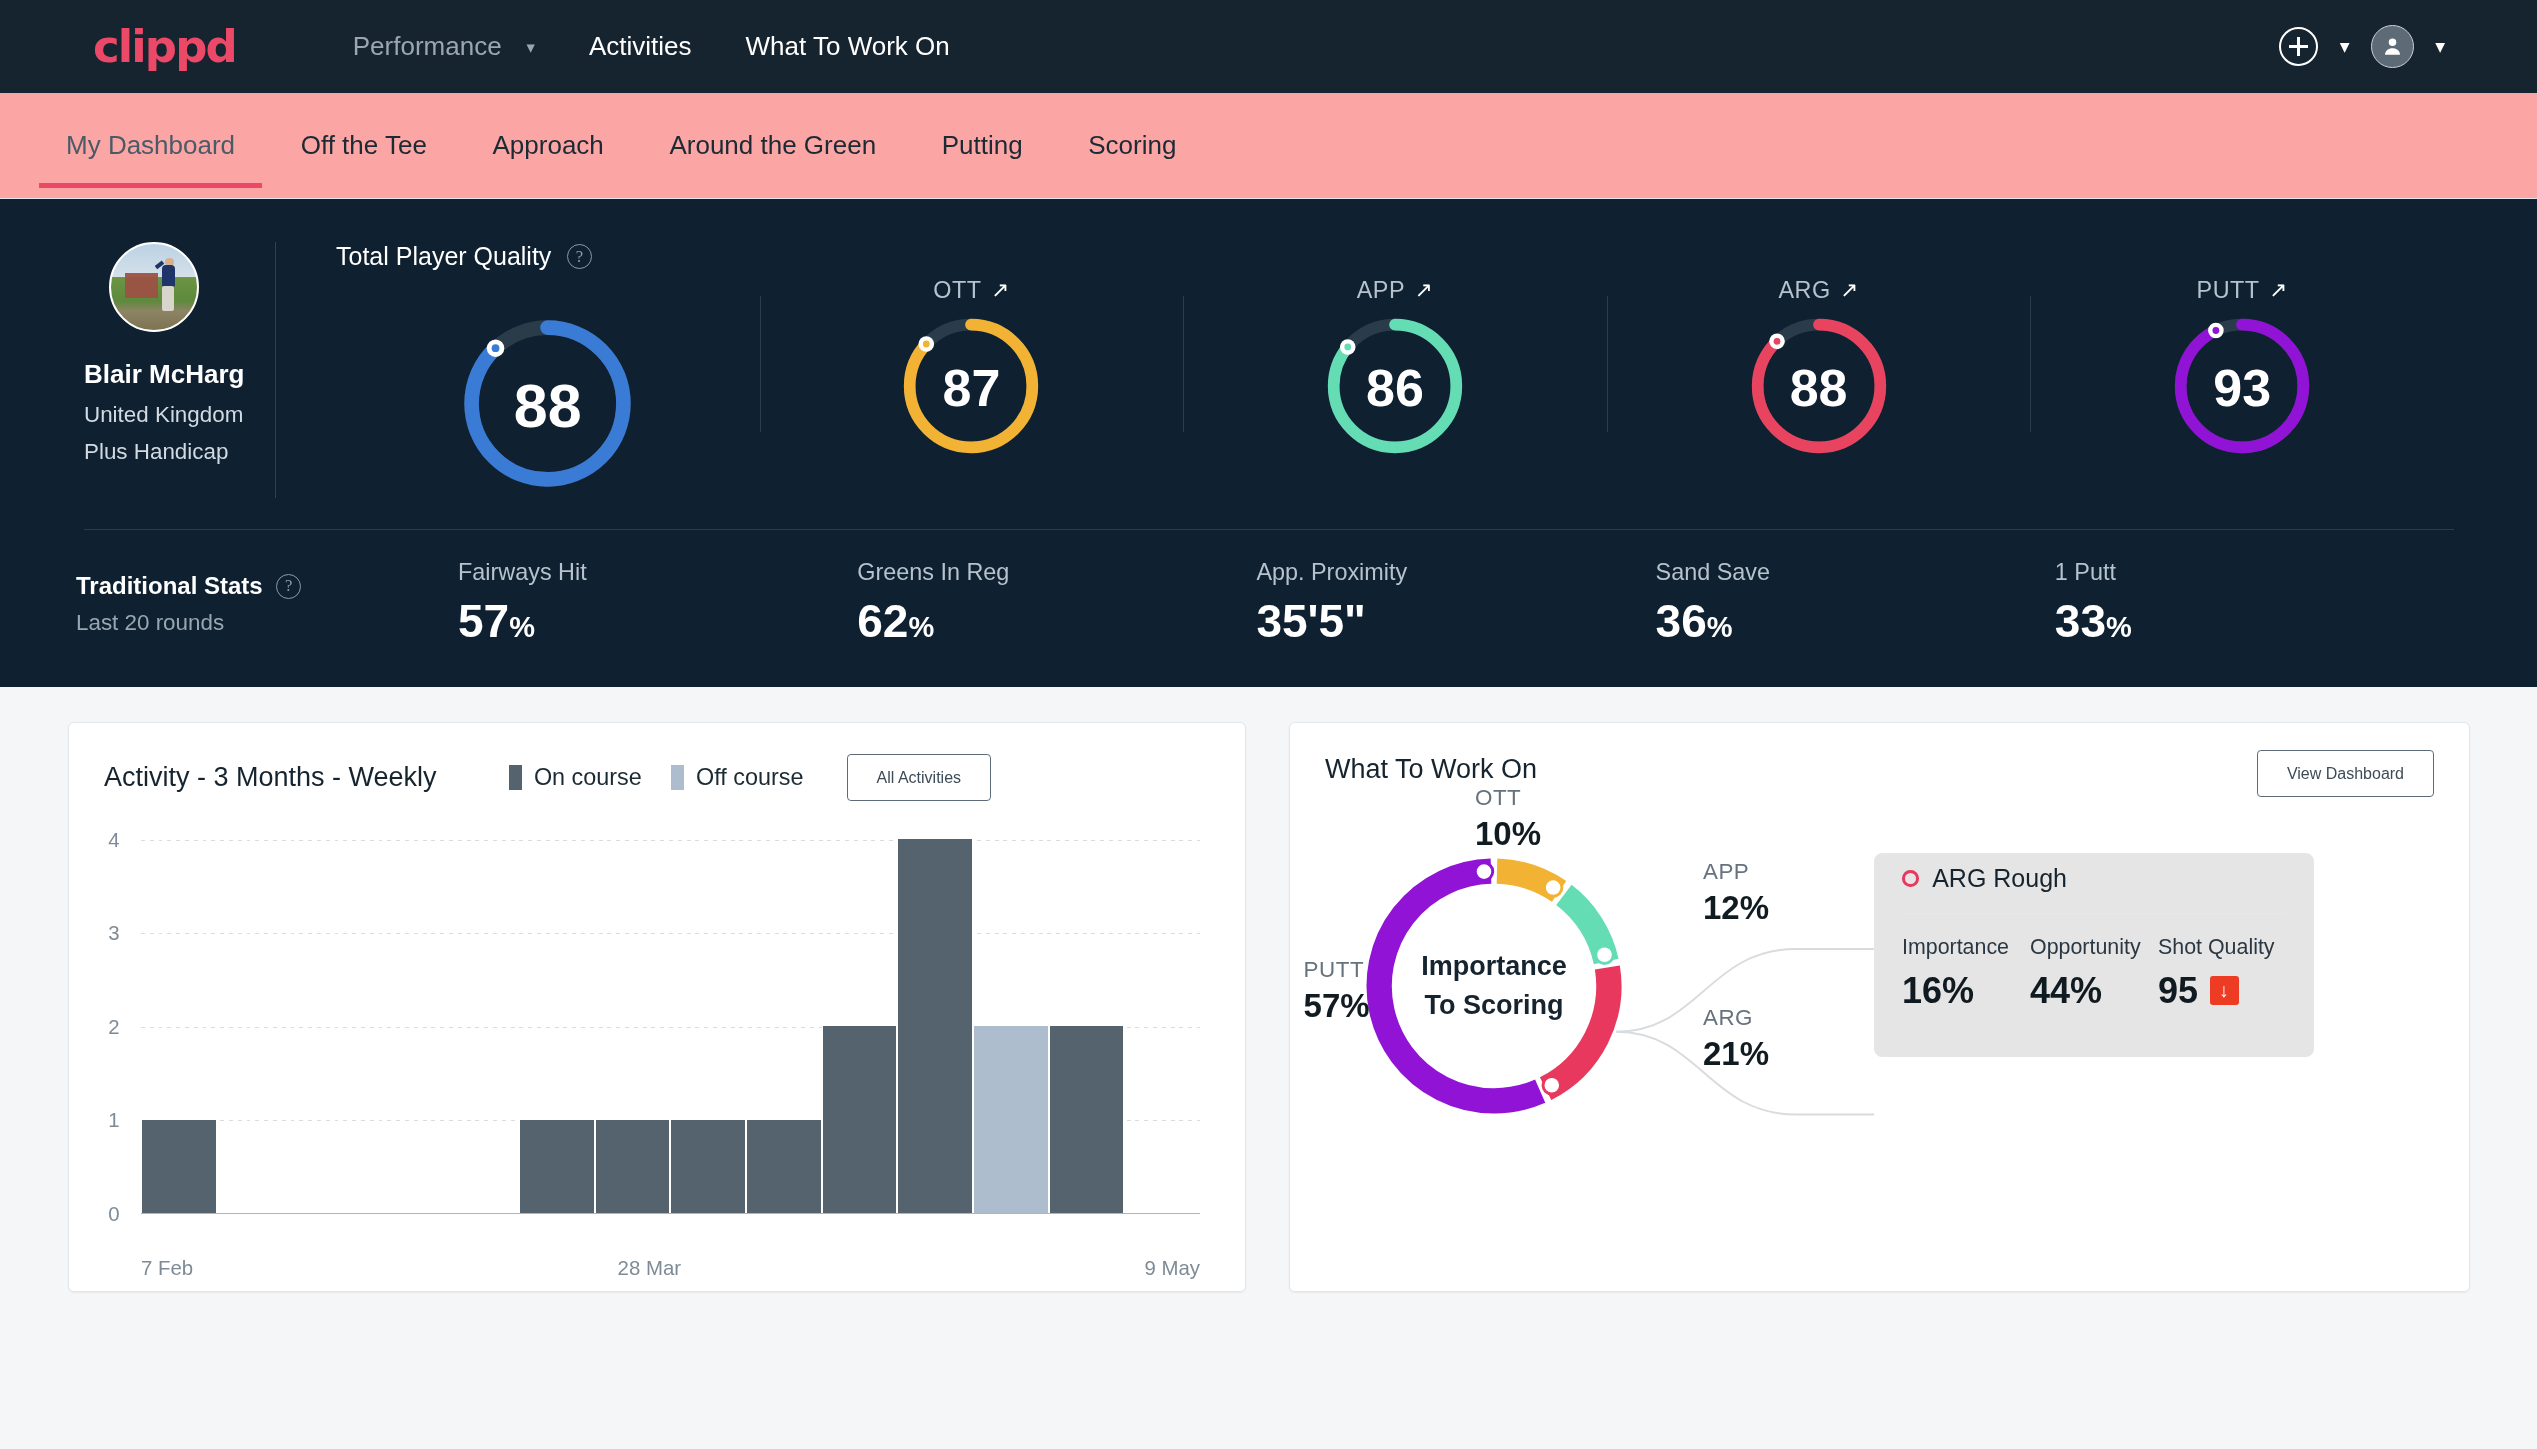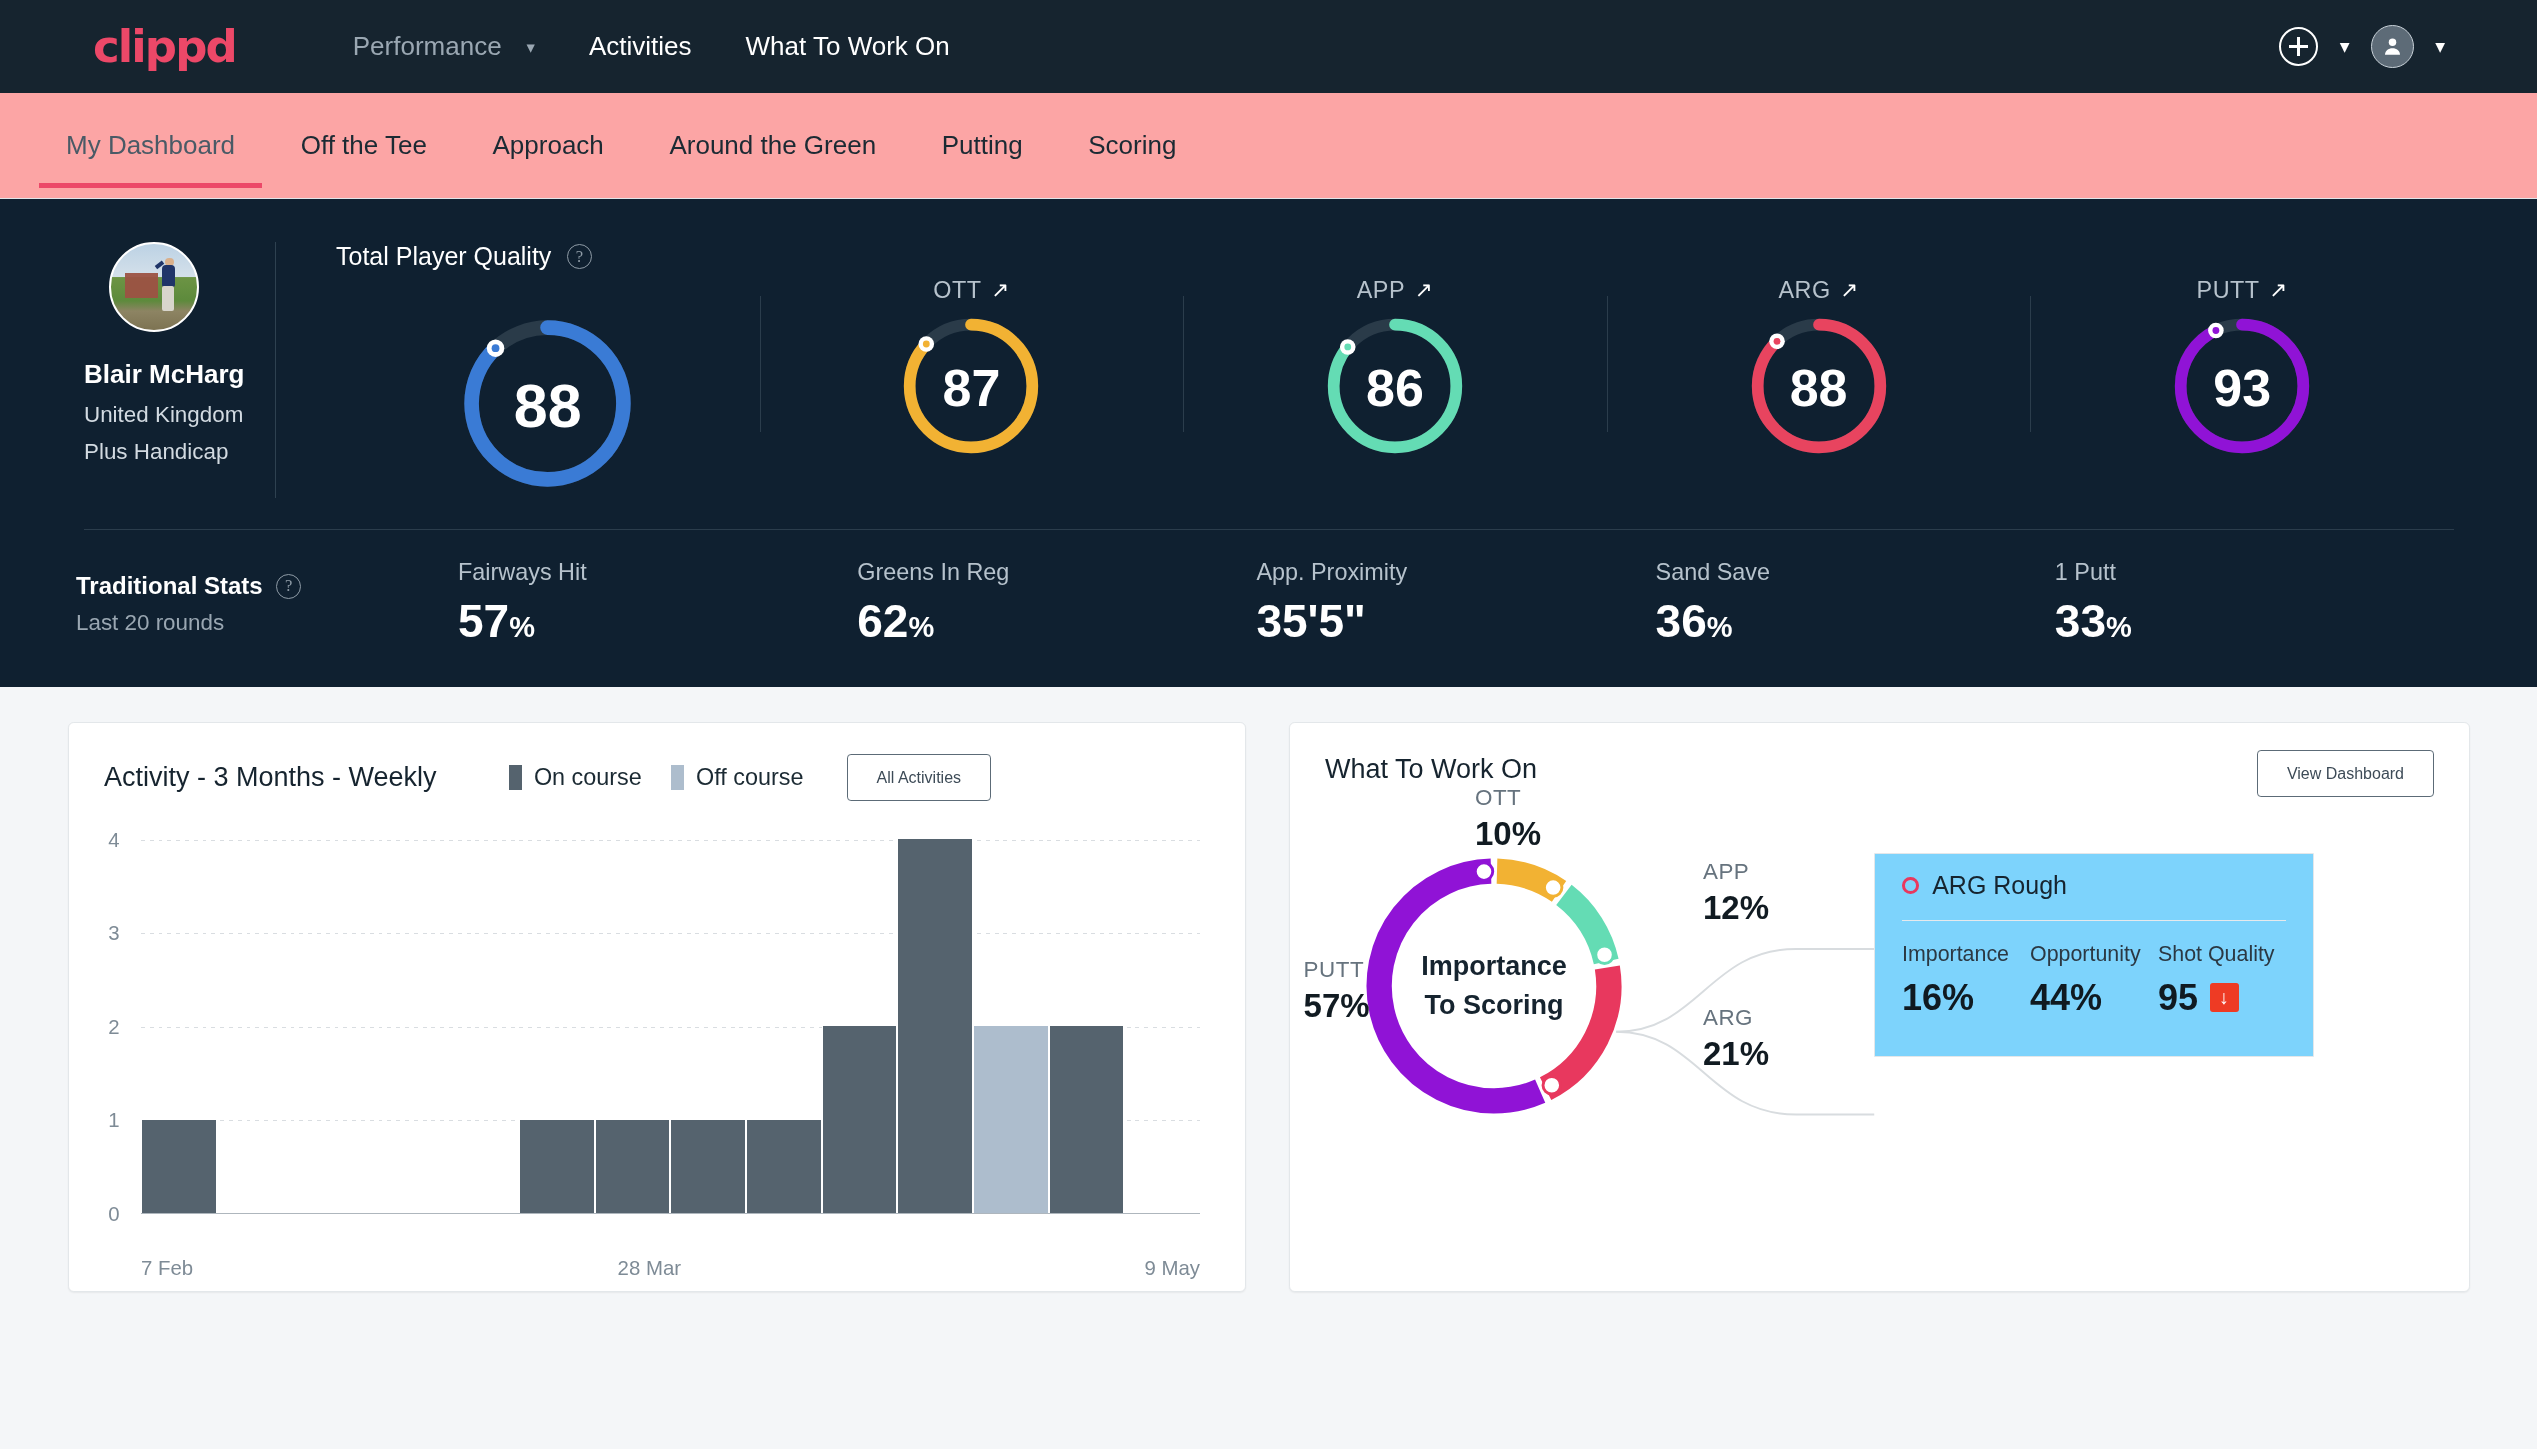--- a/index.html
+++ b/index.html
@@ -178,21 +178,21 @@
     position:absolute; inset:0; display:flex; flex-direction:column;
     align-items:center; justify-content:center; font-size:27px; color:#16242f;
     font-weight:bold; line-height:1.45; text-align:center;
   }
   .dlabel { position:absolute; text-align:left; }
   .dlabel .k { font-size: 22.4px; color:#66737e; letter-spacing:0.5px; }
   .dlabel .v { font-size: 33px; color:#111b22; font-weight:bold; margin-top:3.9px; }
 
   .detail-card {
     position:absolute; left: 584px; top: 60px; width: 440px; height: 204px;
-    border:1px solid #e3e7ea; border-radius:1px; background:#7dd3fc; padding: 17px 27px;
+    border:1px solid #e3e7ea; border-radius:8px; background:#e5e5e5; padding: 10px 27px;
   }
   .dc-head { display:flex; align-items:center; gap:13.6px; }
   .ring-dot { width:16.6px; height:16.6px; border-radius:50%; border: 3.9px solid #e8385e; }
   .dc-title { font-size: 25px; color:#16242f; }
   .dc-hr { height:1px; background:#e6e9ec; margin: 19.5px 0 21.4px 0; }
   .dc-cols { display:flex; }
   .dc-col { flex:1; }
   .dc-k { font-size: 21.4px; color:#2b3843; }
   .dc-v { font-size: 36px; color:#101a21; font-weight:bold; margin-top: 9.7px; display:flex; align-items:center; gap:11.7px; }
   .down-badge {

